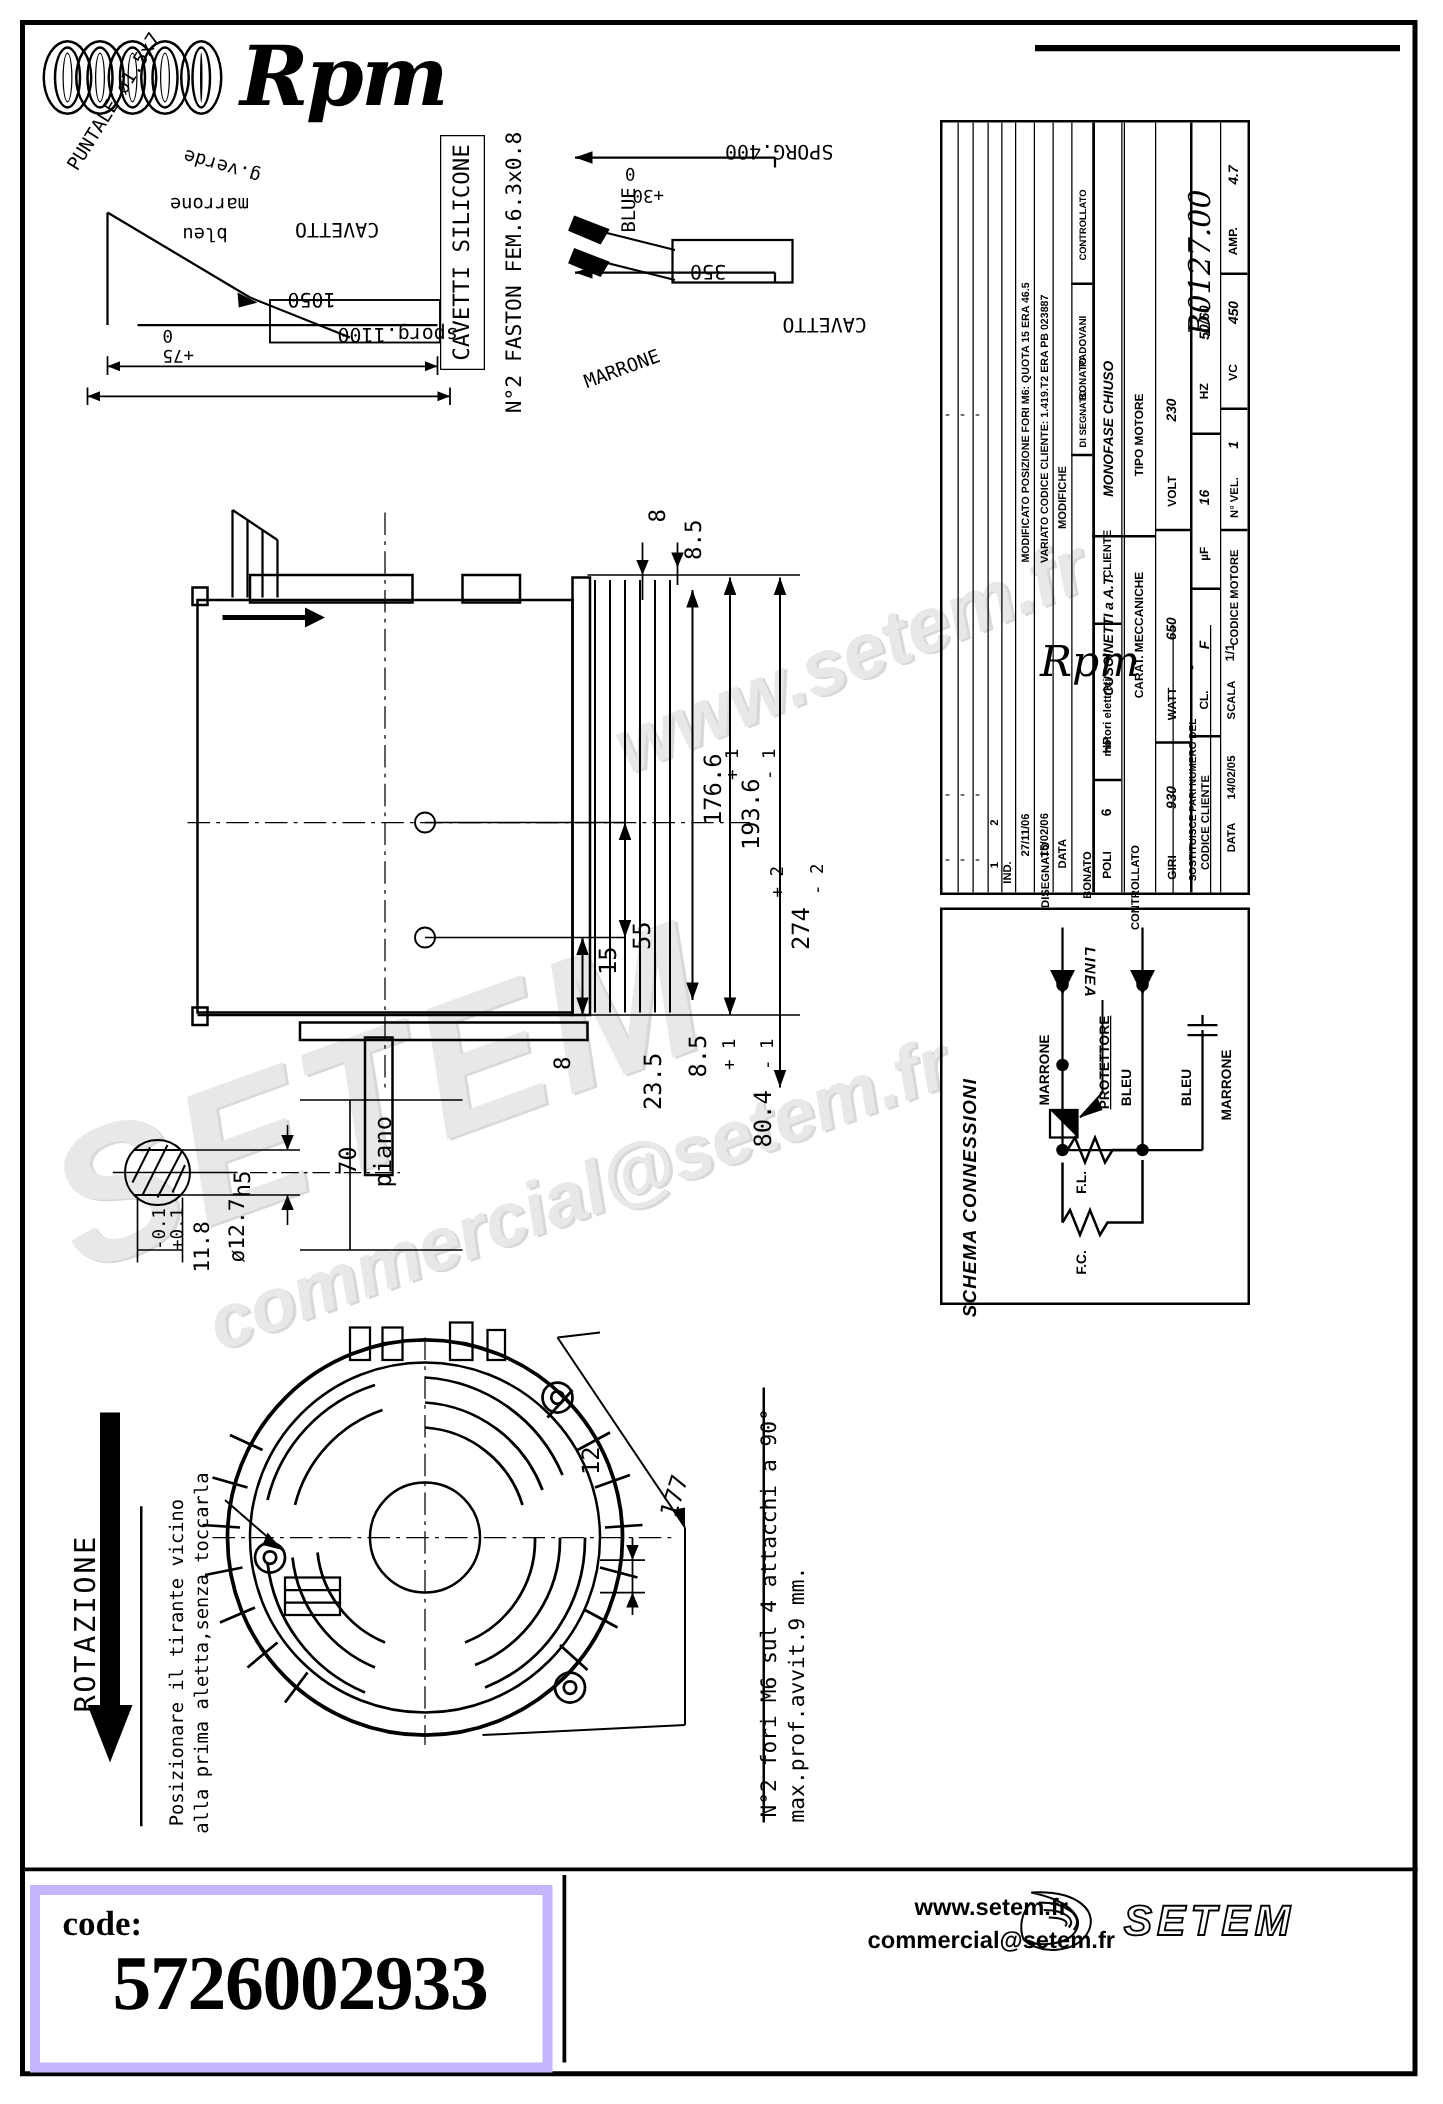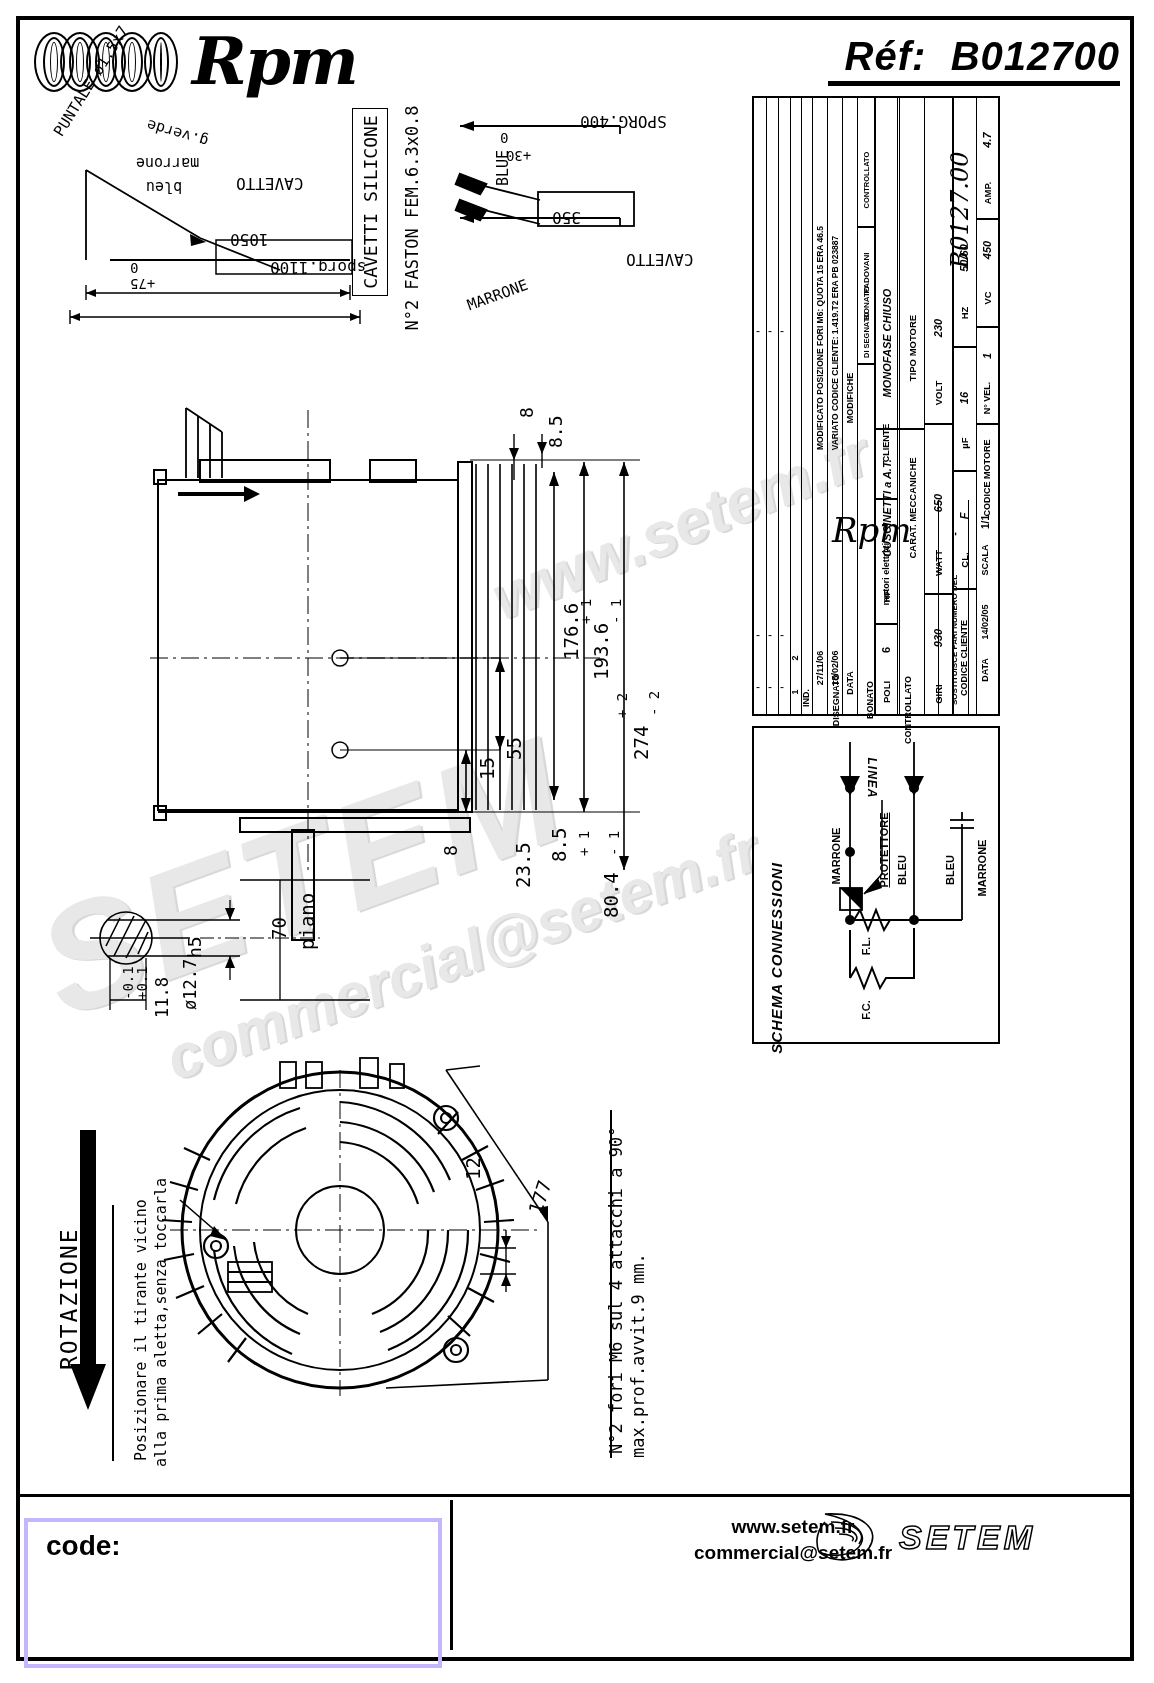--- a/index.html
+++ b/index.html
@@ -40,22 +40,22 @@
       white-space:nowrap;font-size:10px;}
   .vtxt.b{font-weight:bold;}
   .vtxt.it{font-style:italic;font-weight:bold;}
 
   
   #schema{left:752px;top:726px;width:248px;height:318px;border:2.5px solid #000;
       box-sizing:border-box;}
 
   
   #footer{left:16px;top:1494px;width:1118px;height:167px;}
-  #code-box{position:absolute;left:8px;top:24px;width:418px;height:150px;border:4px solid #c4b5fd;
-      box-sizing:border-box;}
+  #code-box{position:absolute;left:8px;top:14px;width:418px;height:150px;border:8px solid #c4b5fd;
+      box-sizing:border-box;font-family:Liberation Serif, serif;}
   #code-box .lab{position:absolute;left:18px;top:8px;font-size:28px;font-weight:bold;}
   #code-box .num{position:absolute;left:58px;top:36px;font-size:62px;font-weight:bold;
       letter-spacing:-1px;}
   #foot-right{position:absolute;left:440px;top:6px;right:4px;height:150px;text-align:center;}
   #foot-right .w1{font-size:19px;font-weight:bold;margin-top:16px;}
   #foot-right .w2{font-size:19px;font-weight:bold;margin-top:4px;}
   #foot-right .addr{font-size:15px;font-weight:bold;margin-top:26px;}
   #setem-logo{position:absolute;left:795px;top:14px;width:260px;height:58px;}
   #setem-logo .st{position:absolute;left:88px;top:10px;font-size:34px;font-weight:bold;
       font-style:italic;letter-spacing:4px;-webkit-text-stroke:1.5px #000;color:#fff;}
@@ -88,21 +88,20 @@
       <div class="coil" style="left:0px;"></div>
       <div class="coil" style="left:26px;"></div>
       <div class="coil" style="left:52px;"></div>
       <div class="coil" style="left:78px;"></div>
       <div class="coil" style="left:110px;width:30px;"></div>
     </div>
     <div class="word">Rpm</div>
   </div>
 
   <div class="abs" id="ref-wrap">
-    <div class="reftext nw"><span>Réf:</span>&nbsp;&nbsp;<span>B012700</span></div>
     <div class="refrule"></div>
   </div>
 
   <div class="abs" style="left:50px;top:110px;width:420px;height:220px;">
 
     <svg width="420" height="220" style="position:absolute;left:0;top:0;">
       <g stroke="#000" stroke-width="1.8" fill="none">
         <path d="M 36 60 L 36 150 M 36 60 L 150 128"></path>
         <path d="M 150 128 L 230 160"></path>
         <path d="M 60 150 L 300 150"></path>
@@ -603,20 +602,21 @@
     <div class="vtxt" style="left:228px;top:140px;font-size:11px;font-weight:bold;">MARRONE</div>
     <div class="vtxt" style="left:112px;top:218px;font-size:11px;font-weight:bold;">F.L.</div>
     <div class="vtxt" style="left:112px;top:282px;font-size:11px;font-weight:bold;">F.C.</div>
   </div>
 
   <div class="abs" id="footer">
     <div class="abs" style="left:0;top:0;width:1118px;height:3px;background:#000;"></div>
 
     <div id="code-box">
       <div class="lab">code:</div>
+      <div class="num">5726002933</div>
     </div>
 
     <div class="abs" style="left:434px;top:6px;width:3px;height:150px;background:#000;"></div>
 
     <div id="foot-right">
       <div class="w1">www.setem.fr</div>
       <div class="w2">commercial@setem.fr</div>
     </div>
 
     <div id="setem-logo">

